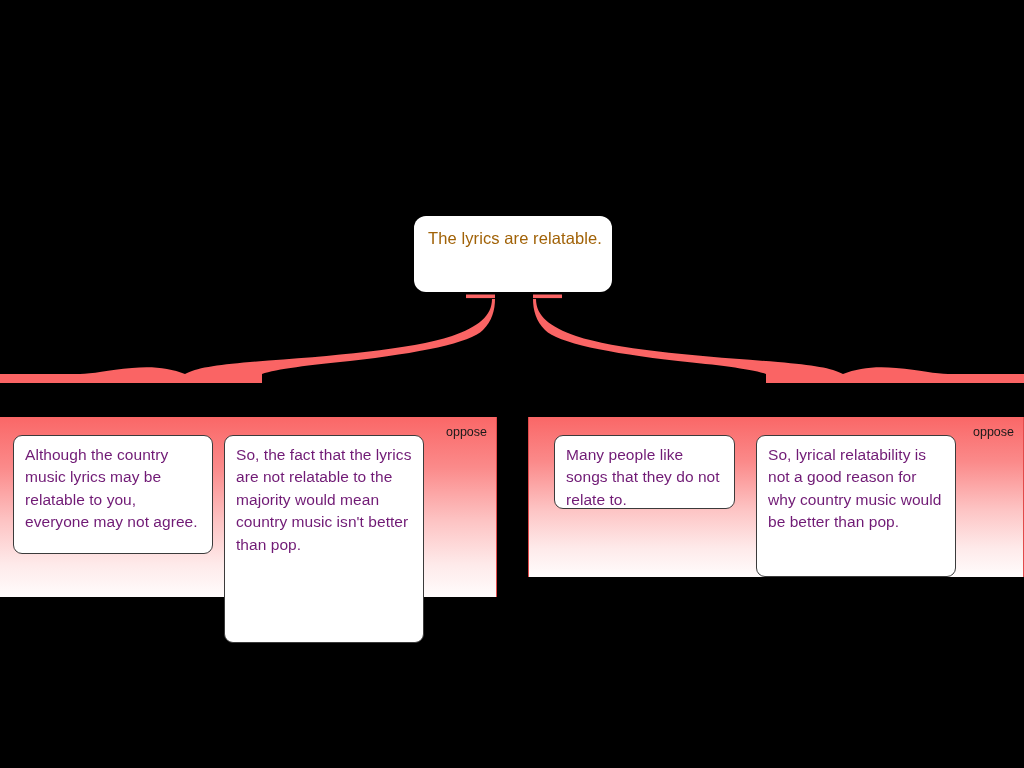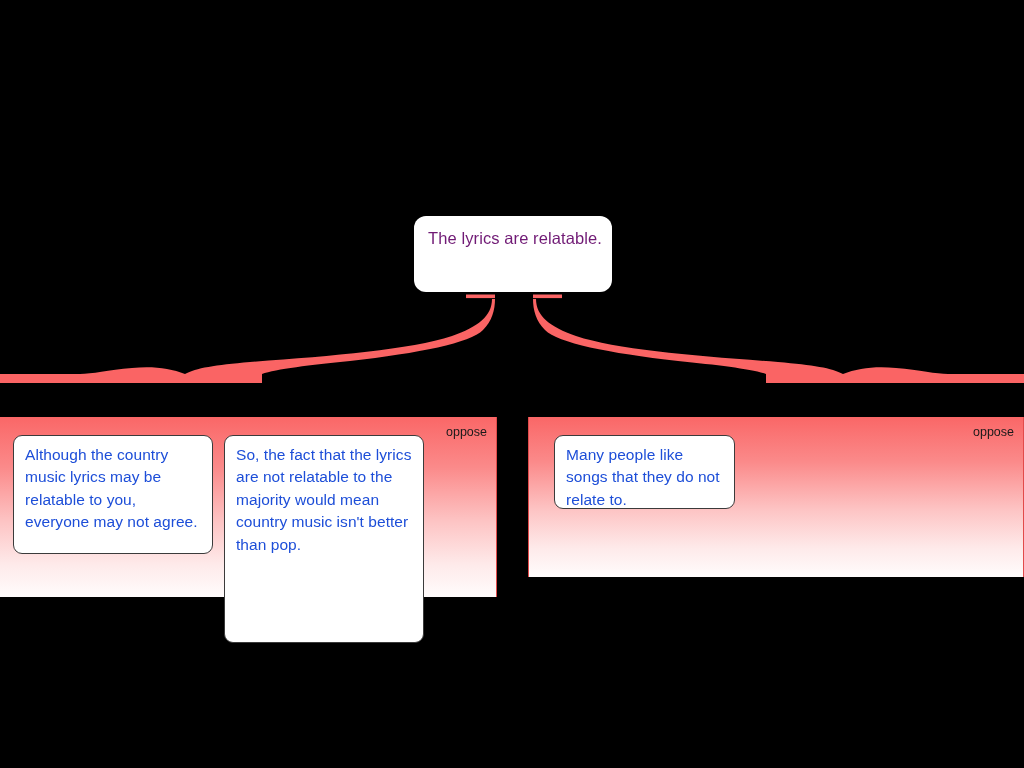--- a/index.html
+++ b/index.html
@@ -45,21 +45,21 @@
     box-sizing: border-box;
     z-index: 3;
   }
   .root-node .node-text {
     position: absolute;
     left: 14px;
     top: 11px;
     right: 10px;
     font-size: 16.5px;
     line-height: 23px;
-    color: #701a75;
+    color: #a16207;
     letter-spacing: 0.1px;
   }
 
   
   .group-panel {
     position: absolute;
     z-index: 2;
     background: linear-gradient(to bottom, #fa6767 0%, #fb8a8a 28%, #fdc4c4 58%, #feeaea 82%, #fffcfc 100%);
     box-sizing: border-box;
     margin-top: 43px;
@@ -88,21 +88,21 @@
     border-radius: 9px;
     box-sizing: border-box;
   }
   .card .card-text {
     position: absolute;
     left: 11px;
     top: 8px;
     right: 8px;
     font-size: 15.5px;
     line-height: 22.4px;
-    color: #1d4ed8;
+    color: #701a75;
     letter-spacing: 0.05px;
   }
 </style>
 </head>
 <body>
 
 <div id="canvas">
 
   <svg id="connectors" viewBox="0 0 1024 768">
 
@@ -165,15 +165,18 @@
     </div>
   </div>
 
   <div class="group-panel with-left-edge with-right-edge" style="left:528px; top:374px; width:496px; height:160px;">
     <div class="group-label">oppose</div>
 
     <div class="card" style="left:25px; top:18px; width:181px; height:74px;padding-left:24px;">
       <div class="card-text">Many people like songs that they do not relate to.</div>
     </div>
 
+    <div class="card" style="left:227px; top:18px; width:200px; height:142px;">
+      <div class="card-text">So, lyrical relatability is not a good reason for why country music would be better than pop.</div>
+    </div>
   </div>
 
 </div>
 
 </body></html>

